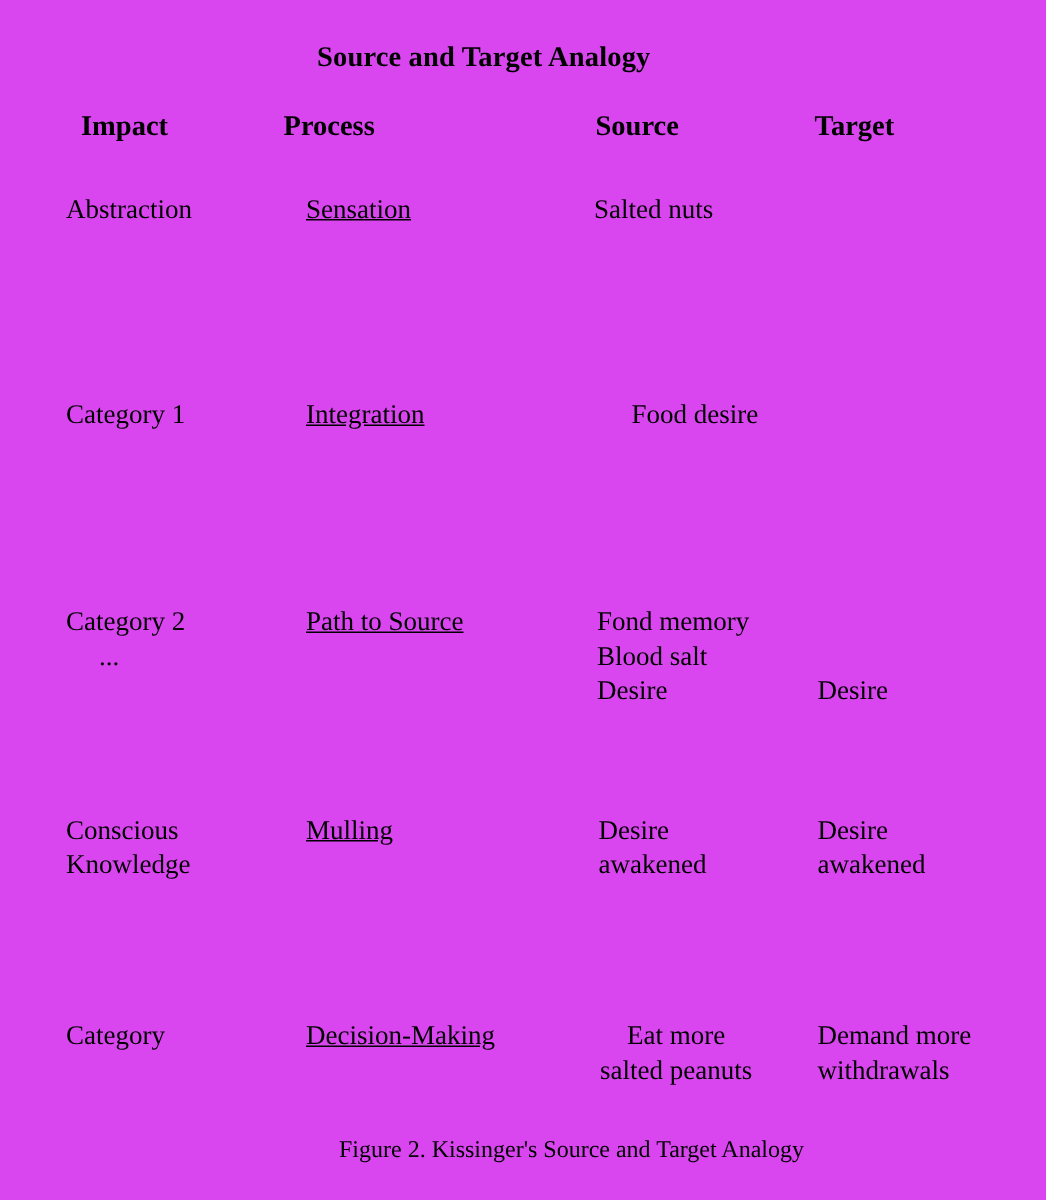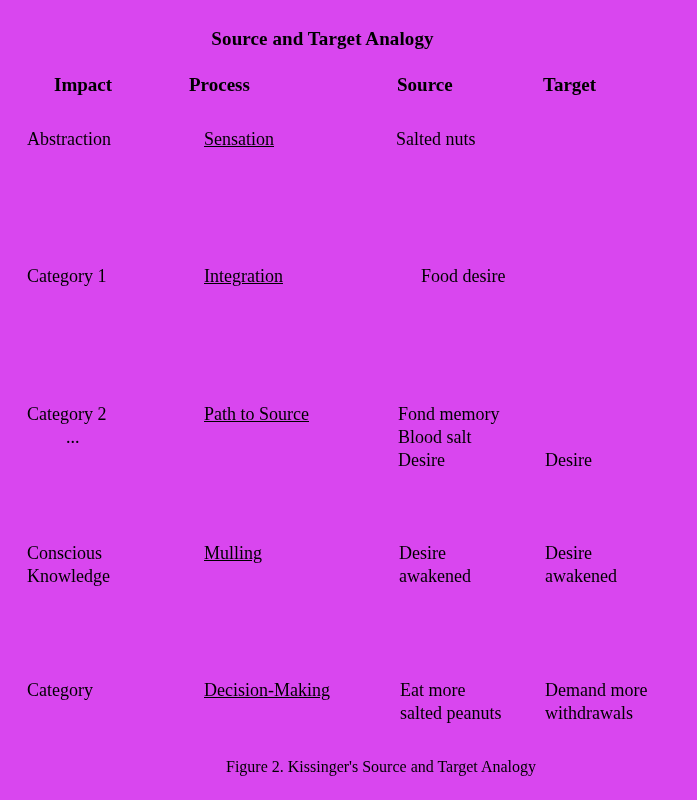--- a/index.html
+++ b/index.html
@@ -67,32 +67,32 @@
   .row.r3 { top: 542px; }
   .row.r4 { top: 679px; }
 
   .cell {
     position: absolute;
     top: 0;
     font-size: 18px;
     line-height: 23px;
     white-space: pre-line;
   }
-  .cell.impact  { left: 27px; }
+  .cell.impact  { left: 44px; }
   .cell.process { left: 204px; text-decoration: underline; }
   .cell.source  { left: 396px; }
   .cell.target  { left: 544px; }
 
   
   .row.r1 .cell.source { left: 401px; margin-left: 20px; }
   .row.r2 .cell.source { left: 398px; }
   .row.r2 .cell.target { top: 46px; left: 545px; }
   .row.r3 .cell.source { left: 399px; }
   .row.r3 .cell.target { left: 545px; }
-  .row.r4 .cell.source { left: 400px; }
+  .row.r4 .cell.source { left: 400px; text-align: center; }
   .row.r4 .cell.target { left: 545px; }
 
   
   .cell.ellipsis-line {
     left: 66px;
     top: 23px;
     font-size: 18px;
     line-height: 23px;
   }
 

